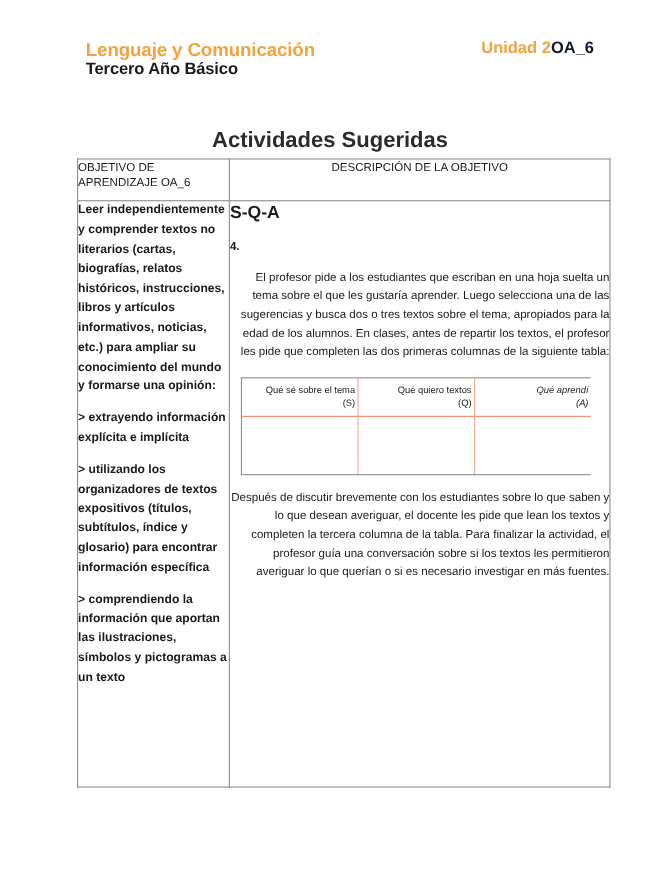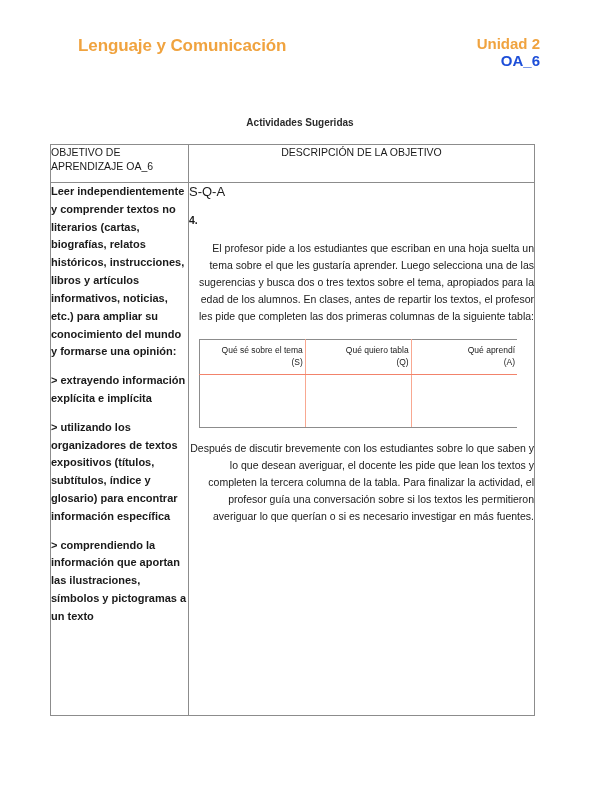--- a/index.html
+++ b/index.html
@@ -37,21 +37,20 @@
     padding: 0 60px 0 78px;
     box-sizing: border-box;
   }
   .header-left {
     display: flex;
     flex-direction: column;
     line-height: 1.12;
   }
   .header-right {
     display: flex;
-    flex-direction: column;
     align-items: flex-end;
     line-height: 1.12;
   }
   .subject-title {
     font-size: 17px;
     font-weight: bold;
     color: #F0A33F;
     letter-spacing: -0.1px;
     white-space: nowrap;
   }
@@ -64,40 +63,40 @@
   }
   .unit-label {
     font-size: 15px;
     font-weight: bold;
     color: #F0A33F;
     white-space: nowrap;
   }
   .oa-label {
     font-size: 15px;
     font-weight: bold;
-    color: #1d4ed8;
+    color: #0f172a;
     white-space: nowrap;
   }
 
   
   .section-heading {
     position: absolute;
     left: 0;
     top: 117px;
     width: 600px;
     text-align: center;
-    font-size: 10px;
+    font-size: 20px;
     font-weight: bold;
     color: #2b2b2b;
   }
 
   
   .main-table {
     position: absolute;
-    left: 50px;
+    left: 70px;
     top: 144px;
     width: 484px;
     border-collapse: collapse;
     table-layout: fixed;
   }
   .main-table td, .main-table th {
     border: 1px solid #8c8c8c;
     vertical-align: top;
     padding: 0;
   }
@@ -140,22 +139,22 @@
     font-size: 11px;
     font-weight: bold;
     color: #1a1a1a;
     line-height: 1.62;
     margin: 0 0 11px 0;
   }
   .oa-para:last-child { margin-bottom: 12px; }
 
   
   .activity-code {
-    font-size: 13px;
-    font-weight: normal;
+    font-size: 16px;
+    font-weight: bold;
     color: #1a1a1a;
     margin: 0 0 12px 0;
     line-height: 1.4;
   }
   .activity-number {
     font-size: 10.5px;
     font-weight: bold;
     color: #1a1a1a;
     margin: 0 0 12px 0;
     line-height: 1.4;
@@ -185,20 +184,21 @@
     font-size: 8.5px;
     font-weight: normal;
     color: #1a1a1a;
     padding: 4px 2px 5px 2px;
     text-align: right;
     line-height: 1.45;
     vertical-align: top;
   }
   .sqa-table th:last-child {
     border-right: none;
+    font-style: italic;
   }
   .sqa-table td {
     border-right: 1.5px solid #F8A891;
     height: 52px;
     padding: 0;
   }
   .sqa-table td:last-child {
     border-right: none;
   }
   .sqa-colhead-line2 {
@@ -211,20 +211,21 @@
   }
 </style>
 </head>
 <body>
 
 <div class="page">
 
   <div class="doc-header">
     <div class="header-left">
       <span class="subject-title">Lenguaje y Comunicación</span>
+      <span class="grade-title">Tercero Año Básico</span>
     </div>
     <div class="header-right">
       <span class="unit-label">Unidad 2</span>
       <span class="oa-label">OA_6</span>
     </div>
   </div>
 
   <div class="section-heading">Actividades Sugeridas</div>
 
   <table class="main-table">
@@ -255,21 +256,21 @@
 
           <div class="sqa-wrapper">
             <table class="sqa-table">
               <thead>
                 <tr>
                   <th>
                     <span>Qué sé sobre el tema</span>
                     <span class="sqa-colhead-line2">(S)</span>
                   </th>
                   <th>
-                    <span>Qué quiero tabla</span>
+                    <span>Qué quiero textos</span>
                     <span class="sqa-colhead-line2">(Q)</span>
                   </th>
                   <th>
                     <span>Qué aprendí</span>
                     <span class="sqa-colhead-line2">(A)</span>
                   </th>
                 </tr>
               </thead>
               <tbody>
                 <tr>

